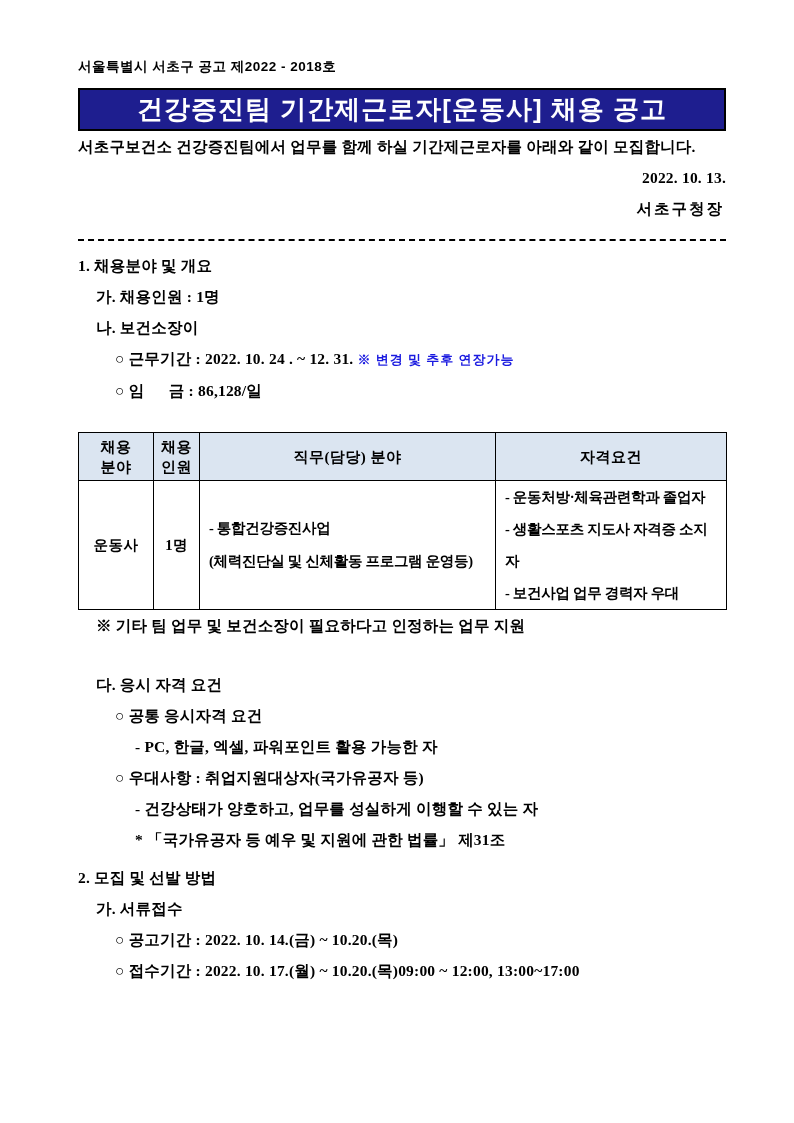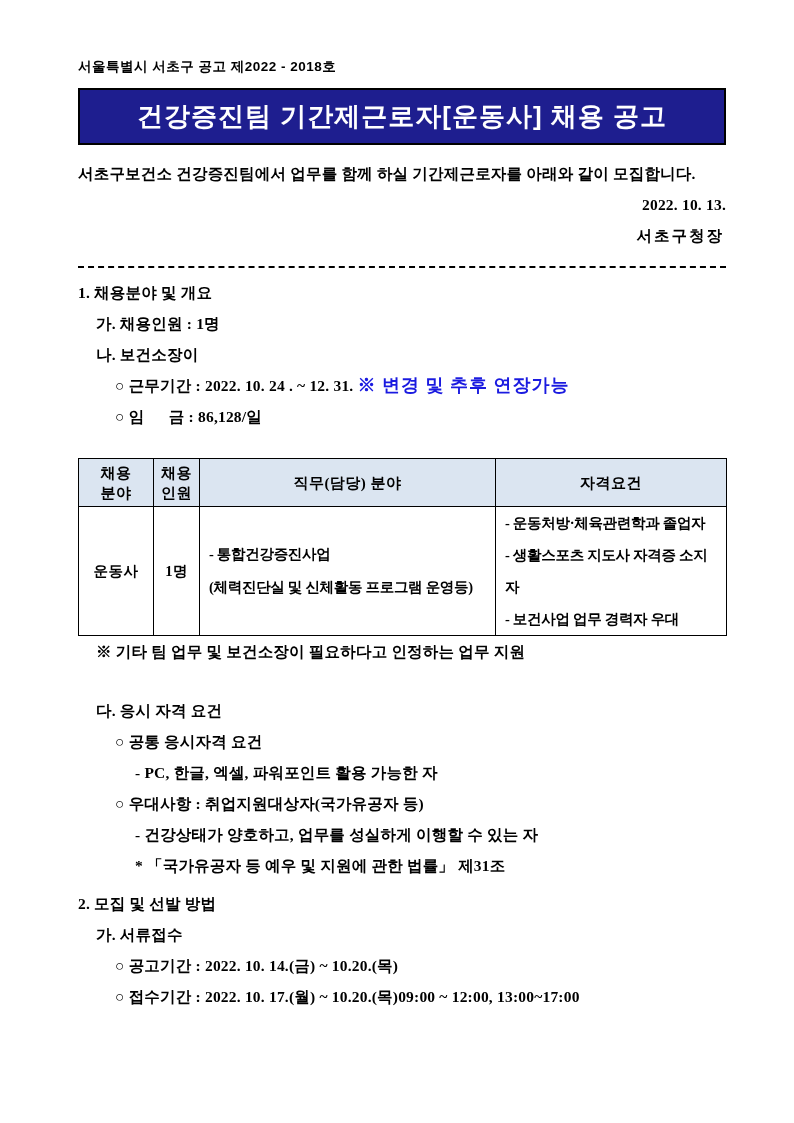--- a/index.html
+++ b/index.html
@@ -4,38 +4,38 @@
 <style>
   html,body{margin:0;padding:0;background:#ffffff;}
   body{width:794px;height:1123px;overflow:hidden;
        font-family:"Liberation Serif","DejaVu Serif",serif;color:#000;}
   .page{box-sizing:border-box;width:794px;height:1123px;padding:58px 68px 0 78px;}
   .content{width:648px;}
 
   .doc-number{font-family:"Liberation Sans","DejaVu Sans",sans-serif;
               font-weight:bold;font-size:13.5px;letter-spacing:.5px;line-height:18px;}
 
-  .banner{margin-top:12px;height:57px;background:#1e1e8f;border:2px solid #000;
+  .banner{margin-top:12px;height:43px;background:#1e1e8f;border:2px solid #000;
           box-sizing:border-box;display:flex;align-items:center;justify-content:center;}
   .banner-title{font-family:"Liberation Sans","DejaVu Sans",sans-serif;
                 color:#ffffff;font-weight:bold;font-size:26px;letter-spacing:1px;}
 
   .serif-line{font-weight:600;font-size:15.5px;line-height:31px;letter-spacing:.2px;
               white-space:pre-wrap;}
-  .intro{margin-top:13px;}
+  .intro{margin-top:0;}
   .right{text-align:right;}
   .signer{padding-right:2px;letter-spacing:2px;}
 
   .dashed-sep{margin:15px 0 9px 0;height:0;border-top:2px dashed #000;}
 
   .ind1{padding-left:18px;}
   .ind2{padding-left:37px;}
   .ind3{padding-left:57px;}
 
-  .note-blue{color:#1a1ae0;font-size:18px;font-weight:bold;letter-spacing:1px;font-family:Liberation Serif, serif;}
+  .note-blue{color:#1a1ae0;font-size:13px;font-weight:bold;letter-spacing:1px;font-family:Liberation Serif, serif;}
 
   table.recruit{margin-top:26px;border-collapse:collapse;width:648px;table-layout:fixed;}
   table.recruit th,table.recruit td{border:1.5px solid #000;box-sizing:border-box;}
   table.recruit th{background:#dbe5f1;font-weight:bold;font-size:15px;height:48px;
                    text-align:center;white-space:pre-line;line-height:20px;letter-spacing:.5px;}
   table.recruit td{height:110px;font-weight:600;font-size:14.5px;vertical-align:middle;}
   .col-field{width:75px;}
   .col-count{width:46px;}
   .col-duty{width:296px;}
   .col-qual{width:231px;}

